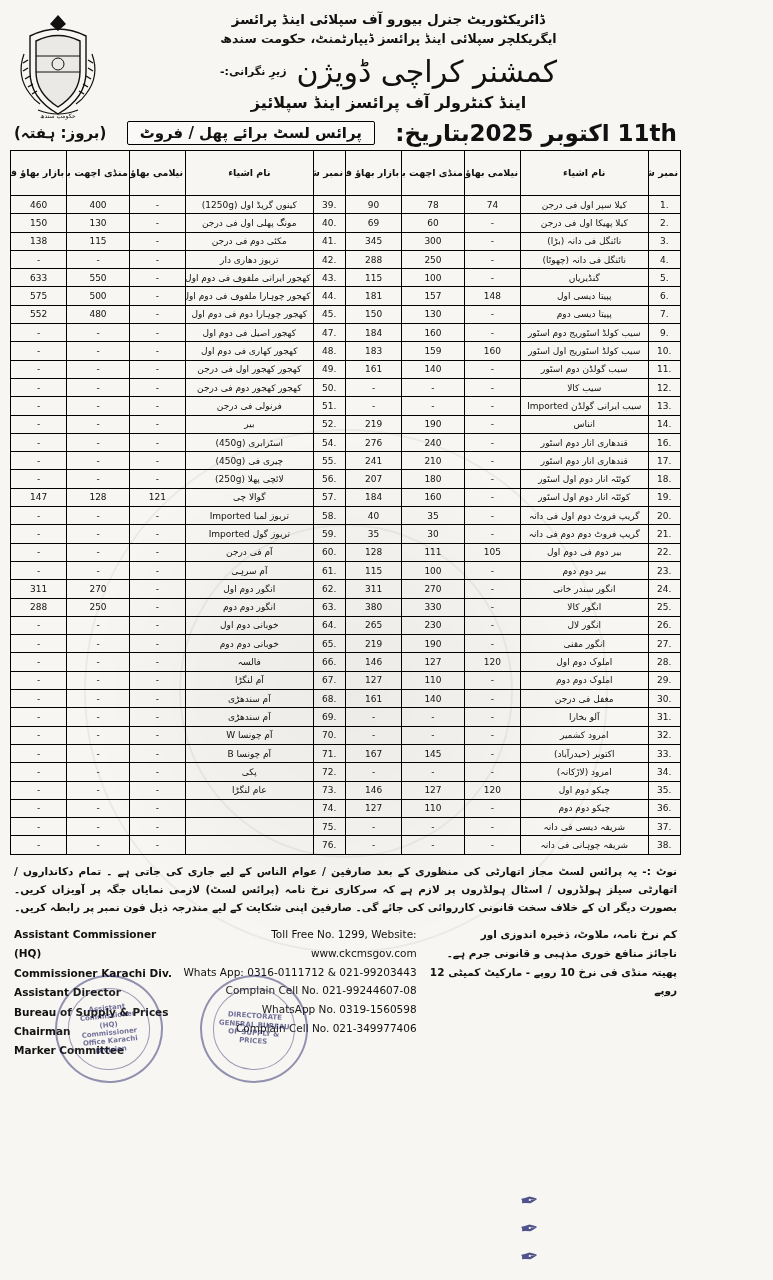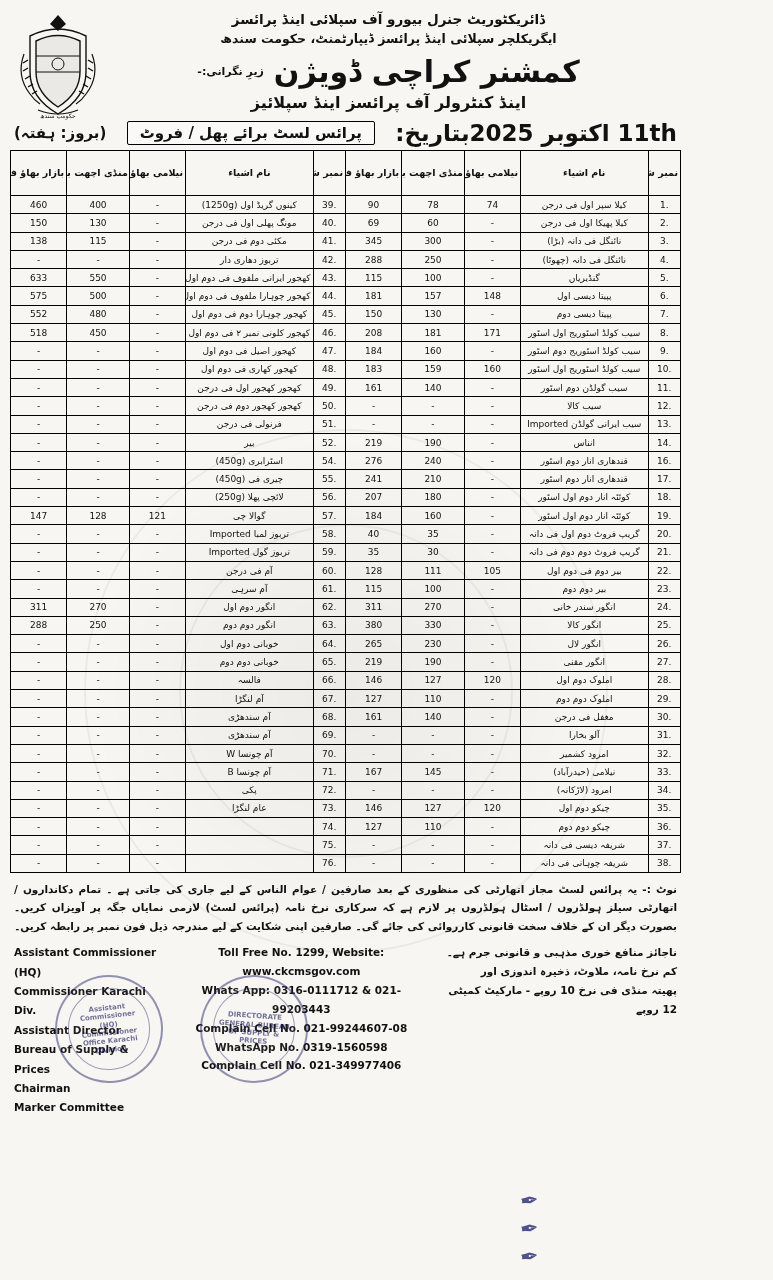--- a/index.html
+++ b/index.html
@@ -38,21 +38,21 @@
   .hdr{position:relative;z-index:2;display:flex;align-items:flex-start;}
   .crest{
     width:96px;height:110px;flex:0 0 96px;
     position:relative;margin-top:4px;
   }
   .crest svg{display:block}
   .hdr-text{flex:1;text-align:center;padding-top:4px;direction:rtl}
   .l1{font-size:13.5px;font-weight:bold;letter-spacing:0px;line-height:1.45;}
   .l2{font-size:12.5px;font-weight:bold;line-height:1.5;}
   .l3{font-size:11px;font-weight:bold;margin-top:6px;display:flex;justify-content:center;align-items:center;gap:10px}
-  .l3 .big{font-size:30px;font-weight:bold;letter-spacing:-0.5px}
+  .l3 .big{font-size:30px;font-weight:normal;letter-spacing:-0.5px}
   .l4{font-size:16px;font-weight:bold;margin-top:4px;}
 
   
   .titlebar{position:relative;z-index:2;display:flex;align-items:center;justify-content:space-between;margin:0 4px 4px 4px;}
   .date{font-size:23px;font-weight:bold;direction:rtl;}
   .pricelist{
     font-size:15px;font-weight:bold;direction:rtl;
     border:1.5px solid #000;padding:2px 12px;border-radius:2px;background:rgba(255,255,255,0.4);
   }
   .day{font-size:15px;font-weight:bold;direction:rtl;}
@@ -93,21 +93,21 @@
     direction:rtl;text-align:justify;
     font-size:10.5px;line-height:1.75;
     margin:7px 4px 0 4px;font-weight:bold;
   }
   .footer{
     position:relative;z-index:2;
     display:flex;justify-content:space-between;align-items:flex-start;
     margin:8px 4px 0 4px;gap:8px;
   }
   .sig{font-size:10.5px;line-height:1.85;font-weight:bold;}
-  .contact{font-size:10.5px;line-height:1.8;font-weight:bold;text-align:center;}
+  .contact{font-size:10.5px;line-height:1.8;font-weight:normal;text-align:right;}
   .urdu-note{direction:rtl;font-size:10.5px;line-height:1.8;font-weight:bold;text-align:right;}
 
   
   .stamp{
     position:absolute;z-index:3;
     border-radius:50%;
     border:2px solid rgba(20,20,90,0.45);
     color:rgba(20,20,90,0.6);
     font-size:7px;font-weight:bold;
     display:flex;align-items:center;justify-content:center;
@@ -275,32 +275,20 @@
           <td class="val">-</td>
           <td class="name">کھجور چوہارا دوم فی دوم اول</td>
           <td class="num">45.</td>
           <td class="val">150</td>
           <td class="val">130</td>
           <td class="val">-</td>
           <td class="name">پپیتا دیسی دوم</td>
           <td class="num">7.</td>
         </tr>
         <tr>
-          <td class="val">518</td>
-          <td class="val">450</td>
-          <td class="val">-</td>
-          <td class="name">کھجور کلونی نمبر ۲ فی دوم اول</td>
-          <td class="num">46.</td>
-          <td class="val">208</td>
-          <td class="val">181</td>
-          <td class="val">171</td>
-          <td class="name">سیب کولڈ اسٹوریج اول اسٹور</td>
-          <td class="num">8.</td>
-        </tr>
-        <tr>
           <td class="val">-</td>
           <td class="val">-</td>
           <td class="val">-</td>
           <td class="name">کھجور اصیل فی دوم اول</td>
           <td class="num">47.</td>
           <td class="val">184</td>
           <td class="val">160</td>
           <td class="val">-</td>
           <td class="name">سیب کولڈ اسٹوریج دوم اسٹور</td>
           <td class="num">9.</td>
@@ -571,21 +559,21 @@
         </tr>
         <tr>
           <td class="val">-</td>
           <td class="val">-</td>
           <td class="val">-</td>
           <td class="name">آم چونسا B</td>
           <td class="num">71.</td>
           <td class="val">167</td>
           <td class="val">145</td>
           <td class="val">-</td>
-          <td class="name">نیلامی (حیدرآباد)</td>
+          <td class="name">اکتوبر (حیدرآباد)</td>
           <td class="num">33.</td>
         </tr>
         <tr>
           <td class="val">-</td>
           <td class="val">-</td>
           <td class="val">-</td>
           <td class="name">پکی</td>
           <td class="num">72.</td>
           <td class="val">-</td>
           <td class="val">-</td>
@@ -656,22 +644,22 @@
       <div>Marker Committee</div>
     </div>
     <div class="contact">
       <div>Toll Free No. 1299, Website: www.ckcmsgov.com</div>
       <div>Whats App: 0316-0111712 &amp; 021-99203443</div>
       <div>Complain Cell No. 021-99244607-08</div>
       <div>WhatsApp No. 0319-1560598</div>
       <div>Complain Cell No. 021-349977406</div>
     </div>
     <div class="urdu-note">
+      <div>کم نرخ نامہ، ملاوٹ، ذخیرہ اندوزی اور</div>
       <div>ناجائز منافع خوری مذہبی و قانونی جرم ہے۔</div>
-      <div>کم نرخ نامہ، ملاوٹ، ذخیرہ اندوزی اور</div>
       <div>پھیتہ منڈی فی نرخ 10 روپے - مارکیٹ کمیٹی 12 روپے</div>
     </div>
   </div>
 
   <div class="stamp" id="stamp-ac">
     <div class="inner">Assistant Commissioner (HQ) Commissioner Office Karachi Division</div>
   </div>
   <div class="stamp" id="stamp-dg">
     <div class="inner">DIRECTORATE GENERAL BUREAU OF SUPPLY &amp; PRICES</div>
   </div>

